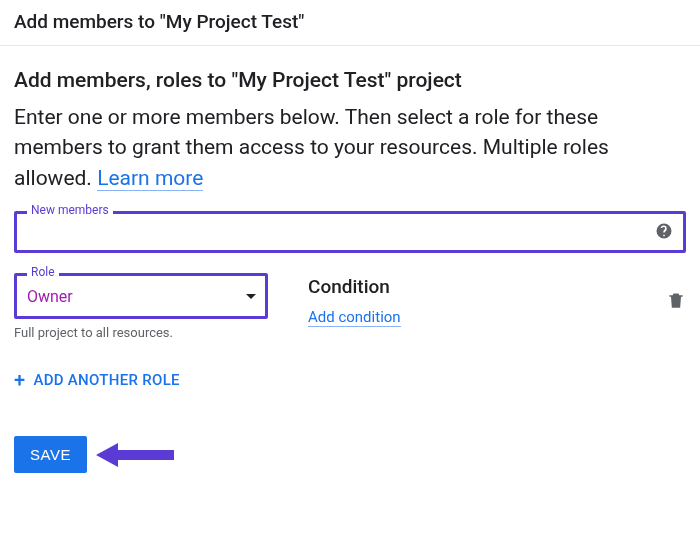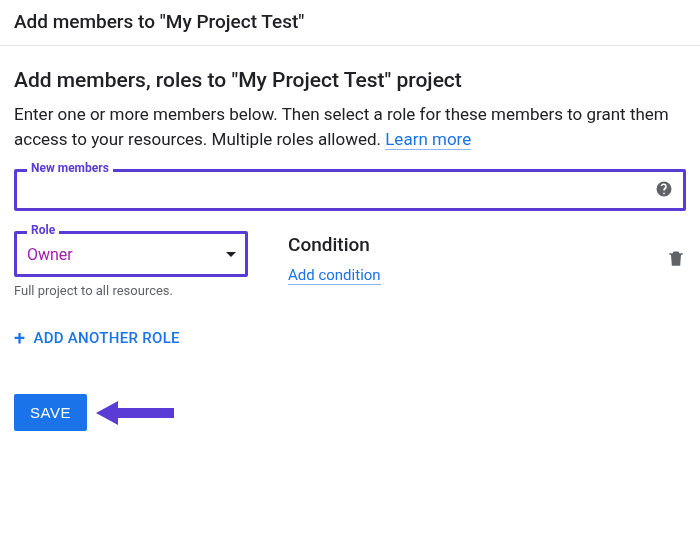--- a/index.html
+++ b/index.html
@@ -21,21 +21,21 @@
   }
   .content {
     padding: 18px 14px 10px 14px;
   }
   .section-title {
     font-size: 21px;
     font-weight: 500;
     margin: 4px 0 10px 0;
   }
   .section-desc {
-    font-size: 17px;
+    font-size: 21px;
     color: #202124;
     line-height: 1.45;
     margin-bottom: 18px;
   }
   .learn-more {
     color: #1a73e8;
     text-decoration: none;
     border-bottom: 1px solid #8ab4f8;
   }
 
@@ -49,21 +49,20 @@
   }
   .hl-legend {
     position: absolute;
     top: -10px;
     left: 10px;
     background: #fff;
     padding: 0 4px;
     font-size: 12px;
     color: #5b3bd6;
     line-height: 1;
-    font-weight: bold;
   }
 
   .members-row {
     display: flex;
     align-items: center;
   }
   .chip {
     display: inline-flex;
     align-items: center;
     background: #e8eaed;
@@ -93,21 +92,21 @@
     color: #5f6368;
   }
   .help-icon svg { width: 100%; height: 100%; display:block; }
 
   .row {
     display: flex;
     align-items: flex-start;
     margin-top: 20px;
     gap: 40px;
   }
-  .col-role { width: 234px; }
+  .col-role { width: 254px; }
   .role-frame {
     position: relative;
     border: 3px solid #5b3bd6;
     border-radius: 2px;
     padding: 8px 8px 8px 10px;
     display: flex;
     align-items: center;
     height: 46px;
   }
   .role-value {

